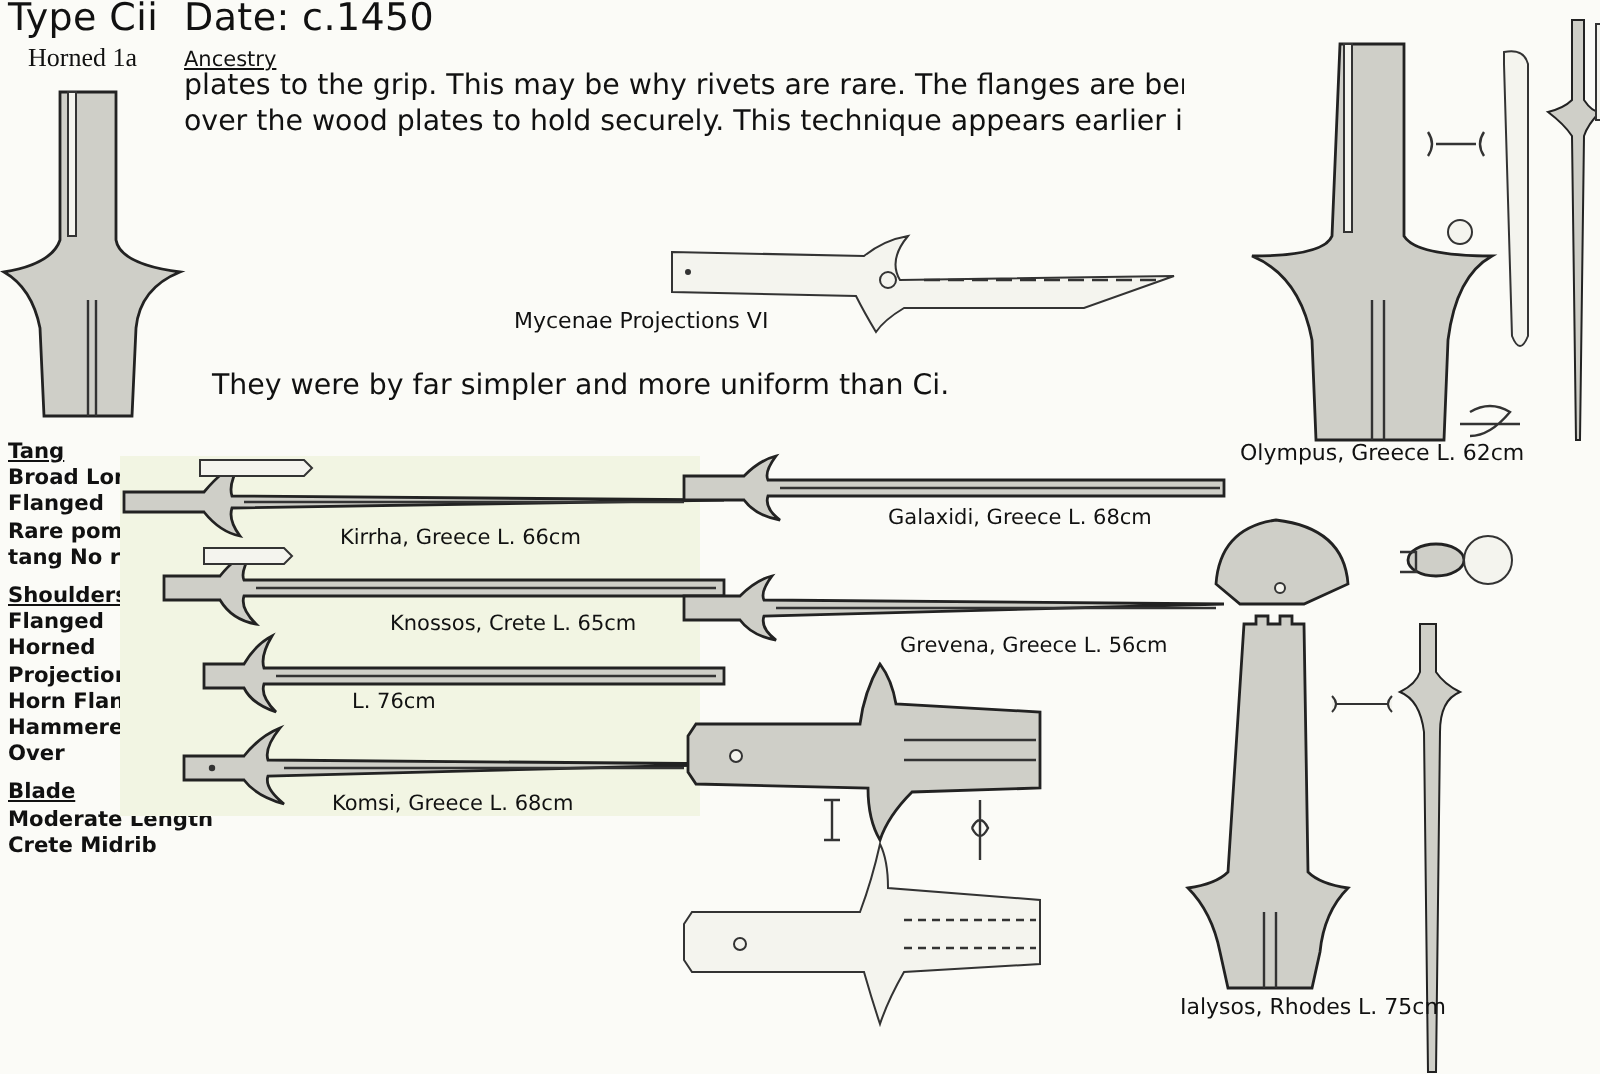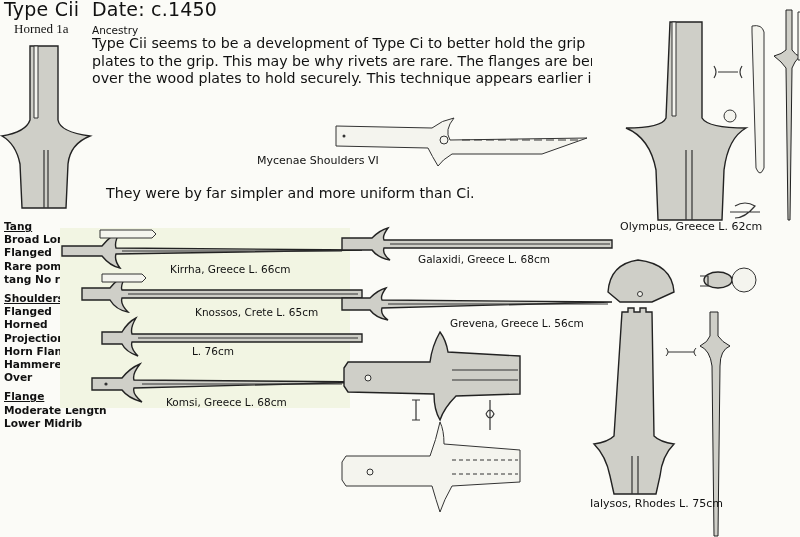--- a/index.html
+++ b/index.html
@@ -18,41 +18,40 @@
   .light{fill:#f4f4ee;stroke:#333;stroke-width:1;}
   .line{stroke:#333;stroke-width:1.2;fill:none;}
   .greenbg{background:#f2f5e3;}
 </style>
 </head>
 <body>
 
 <div class="abs title" style="left:4px;top:-2px;">Type Cii</div>
 <div class="abs sub" style="left:14px;top:21px;font-family:Liberation Serif, serif;">Horned 1a</div>
 <div class="abs title" style="left:92px;top:-2px;">Date: c.1450</div>
-<div class="abs" style="left:92px;top:24px;font-size:10.5px;">Ancestry</div>
+<div class="abs" style="left:92px;top:24px;font-size:10.5px;text-decoration:underline;">Ancestry</div>
 
 <div class="abs body-text" style="left:92px;top:35px;width:500px;overflow:hidden;">
-  <div>Type Cii seems to be a development of Type Ci to better hold the grip</div>
   <div>plates to the grip.  This may be why rivets are rare.  The flanges are bent</div>
   <div>over the wood plates to hold securely.   This technique appears earlier in</div>
 </div>
 
 <svg style="left:0;top:40px;" width="100" height="170">
   <path class="stip" d="M30 6 L58 6 L58 80 Q60 92 90 96 Q70 104 68 124 L66 168 L22 168 L20 124 Q16 104 2 96 Q26 92 30 80 Z"></path>
   <path class="line" d="M44 110 L44 168 M48 110 L48 168"></path>
   <path class="light" d="M34 6 L38 6 L38 78 L34 78 Z"></path>
 </svg>
 
 <svg style="left:332px;top:118px;" width="260" height="48">
   <path class="light" d="M4 8 L100 10 Q110 2 122 0 Q112 12 118 22 L255 20 L210 36 L120 36 Q110 42 106 48 Q100 38 96 30 L4 28 Z"></path>
   <path class="line" d="M130 22 L250 22" stroke-dasharray="8 4"></path>
   <circle cx="112" cy="22" r="4" class="light"></circle>
   <circle cx="12" cy="18" r="1.5" fill="#333"></circle>
 </svg>
-<div class="abs caption" style="left:257px;top:154px;font-size:11px;">Mycenae Shoulders VI</div>
+<div class="abs caption" style="left:257px;top:154px;font-size:11px;">Mycenae Projections VI</div>
 
 <div class="abs body-text" style="left:106px;top:185px;">
   <div>They were by far simpler and more uniform than Ci.</div>
 </div>
 
 <svg style="left:600px;top:20px;" width="200" height="200">
   <path class="stip" d="M70 2 L102 2 L102 98 Q108 108 146 108 Q128 118 124 150 L122 200 L58 200 L56 150 Q50 118 26 108 Q62 108 66 98 Z"></path>
   <path class="light" d="M72 2 L76 2 L76 96 L72 96 Z"></path>
   <path class="line" d="M86 130 L86 200 M92 130 L92 200"></path>
   <path class="light" d="M152 6 Q162 4 164 12 L164 148 Q160 158 156 148 L152 12 Z"></path>
@@ -76,23 +75,23 @@
   <div class="sec">
     <div class="head">Shoulders</div>
     <div>Flanged</div>
     <div>Horned</div>
     <div>Projections</div>
     <div>Horn Flange</div>
     <div>Hammered</div>
     <div>Over</div>
   </div>
   <div class="sec">
-    <div class="head">Flange</div>
+    <div class="head">Blade</div>
     <div>Moderate Length</div>
-    <div>Lower Midrib</div>
+    <div>Crete Midrib</div>
   </div>
 </div>
 
 <div class="abs greenbg" style="left:60px;top:228px;width:290px;height:180px;"></div>
 
 <svg style="left:62px;top:232px;" width="300" height="40">
   <path class="stip" d="M0 14 L40 14 Q50 2 58 0 Q52 10 54 16 L300 18 L54 22 Q52 28 58 36 Q48 34 40 24 L0 24 Z"></path>
   <path class="line" d="M60 19 L280 19"></path>
   <path class="light" d="M38 -2 L90 -2 L94 2 L90 6 L38 6 Z"></path>
 </svg>
@@ -102,34 +101,34 @@
   <path class="stip" d="M20 12 L48 12 Q56 2 64 0 Q58 10 60 14 L300 14 L300 22 L60 22 Q58 28 66 36 Q54 34 48 24 L20 24 Z"></path>
   <path class="line" d="M66 18 L296 18"></path>
   <path class="light" d="M40 -2 L80 -2 L84 2 L80 6 L40 6 Z"></path>
 </svg>
 <div class="abs caption" style="left:172px;top:306px;margin-left:23px;">Knossos, Crete L. 65cm</div>
 
 <svg style="left:62px;top:318px;" width="300" height="40">
   <path class="stip" d="M40 14 L60 14 Q66 4 74 0 Q68 10 70 16 L300 16 L300 24 L70 24 Q68 30 76 38 Q64 34 60 26 L40 26 Z"></path>
   <path class="line" d="M76 20 L296 20"></path>
 </svg>
-<div class="abs caption" style="left:192px;top:345px;">L. 76cm</div>
+<div class="abs caption" style="left:176px;top:345px;">L. 76cm</div>
 
 <svg style="left:62px;top:364px;" width="300" height="40">
   <path class="stip" d="M30 14 L60 14 Q68 4 78 0 Q70 10 72 16 L310 18 L72 24 Q70 30 80 38 Q66 34 60 26 L30 26 Z"></path>
   <path class="line" d="M80 20 L280 20"></path>
   <circle cx="44" cy="20" r="1.6" fill="#333"></circle>
 </svg>
 <div class="abs caption" style="left:166px;top:396px;">Komsi, Greece L. 68cm</div>
 
 <svg style="left:342px;top:230px;" width="270" height="30">
   <path class="stip" d="M0 8 L30 8 Q38 0 46 -2 Q40 6 42 10 L270 10 L270 18 L42 18 Q40 24 48 30 Q36 28 30 20 L0 20 Z"></path>
   <path class="line" d="M48 14 L268 14"></path>
 </svg>
-<div class="abs caption" style="left:418px;top:253px;">Galaxidi, Greece L. 68cm</div>
+<div class="abs caption" style="left:444px;top:253px;">Galaxidi, Greece L. 68cm</div>
 
 <svg style="left:342px;top:290px;" width="270" height="30">
   <path class="stip" d="M0 8 L28 8 Q36 0 44 -2 Q38 6 40 10 L270 12 L40 18 Q38 24 46 30 Q34 28 28 20 L0 20 Z"></path>
   <path class="line" d="M46 14 L266 14"></path>
 </svg>
 <div class="abs caption" style="left:450px;top:317px;">Grevena, Greece L. 56cm</div>
 
 <svg style="left:340px;top:332px;" width="180" height="190">
   <path class="stip" d="M4 36 L8 30 L90 30 Q92 14 100 0 Q106 8 108 20 L180 24 L180 62 L116 64 Q104 76 100 88 Q94 78 94 62 L8 60 L4 54 Z"></path>
   <circle cx="28" cy="46" r="3" class="light"></circle>

